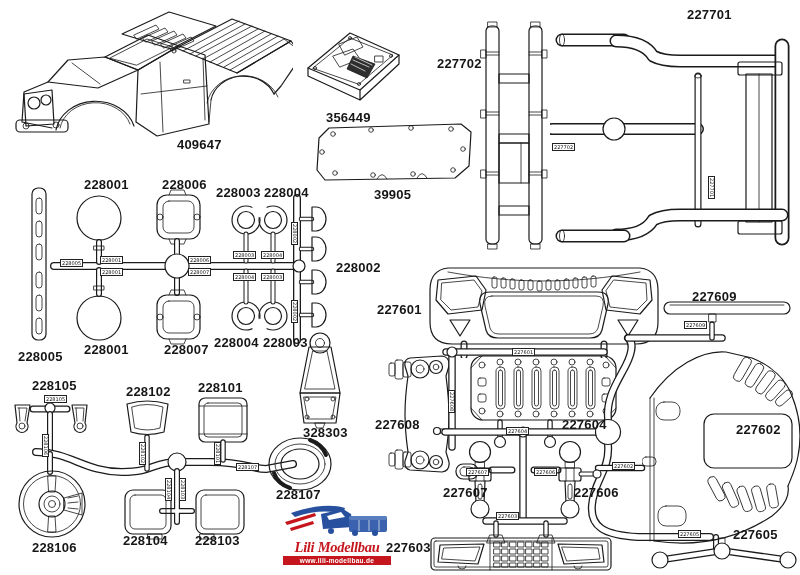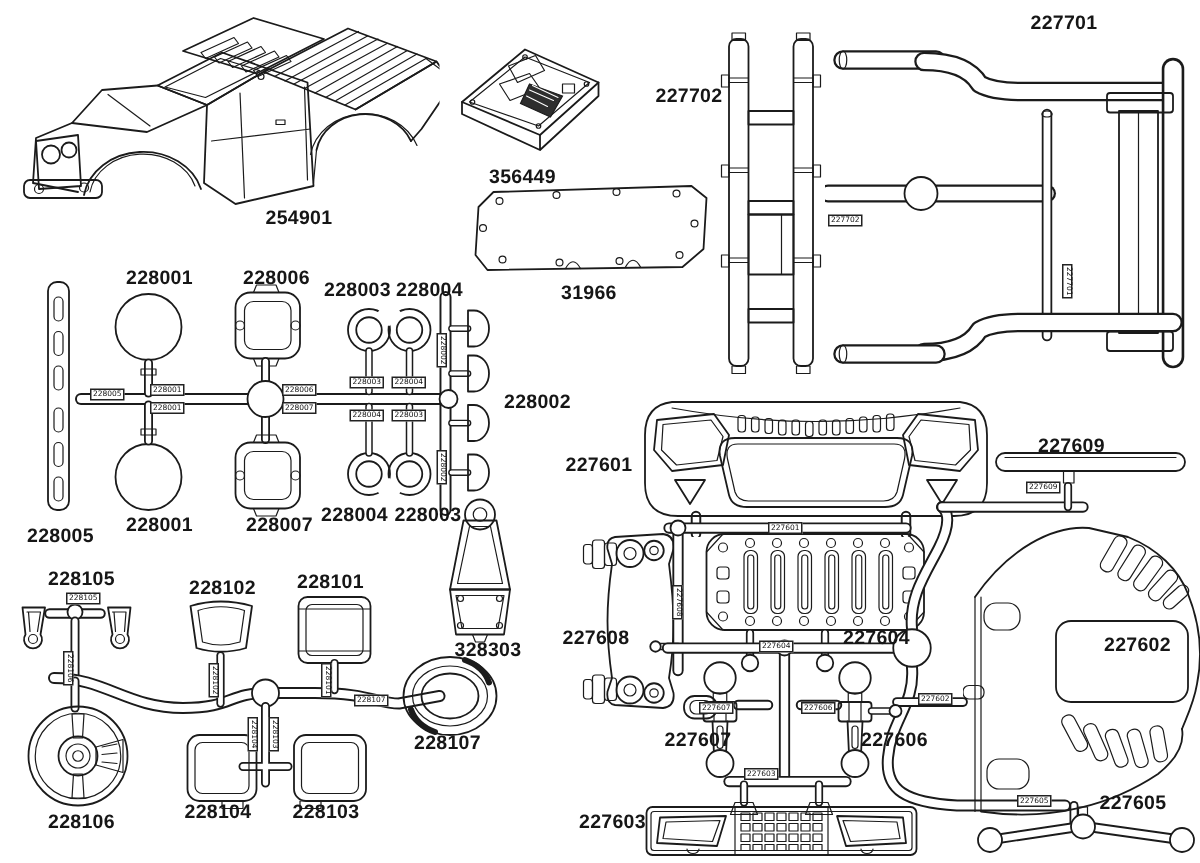--- a/index.html
+++ b/index.html
@@ -521,24 +521,41 @@
 
   <svg class="part" style="left:648px;top:534px" width="152" height="40" viewBox="0 0 152 40">
     <path class="to" stroke-width="7" d="M12,26 L72,17 M76,17 L140,26"></path>
     <path class="ti" stroke-width="4.4" d="M12,26 L72,17 M76,17 L140,26"></path>
     <rect class="ln thin" x="71" y="4" width="6" height="10"></rect>
     <circle class="ball" cx="12" cy="26" r="8"></circle>
     <circle class="ball" cx="74" cy="17" r="8"></circle>
     <circle class="ball" cx="140" cy="26" r="8"></circle>
   </svg>
 
-
-  <div class="lbl" style="left:177px;top:138px">254901</div>
+  <div id="logo">
+    <svg width="108" height="36" viewBox="0 0 108 36">
+      <path d="M2,20 L32,11 L33,14 L4,23 Z" fill="#c4161c"></path>
+      <path d="M7,26 L30,19 L31,22 L8,29 Z" fill="#c4161c"></path>
+      <path d="M8,11 C30,3 50,2 62,6 L60,12 C46,8 30,9 12,15 Z" fill="#27509e"></path>
+      <path d="M38,12 L60,7 L68,12 L70,25 L40,27 Z" fill="#27509e"></path>
+      <path d="M44,14 L58,10 L62,15 L46,18 Z" fill="#fff"></path>
+      <rect x="66" y="14" width="38" height="16" rx="2" fill="#3a62ae"></rect>
+      <rect x="66" y="14" width="38" height="4" rx="2" fill="#5a7fc0"></rect>
+      <path d="M76,18 V29 M86,18 V29 M96,18 V29" stroke="#ffffff" stroke-width="1.2" opacity=".55" fill="none"></path>
+      <circle cx="48" cy="29" r="3" fill="#27509e"></circle>
+        <circle cx="72" cy="31" r="3" fill="#27509e"></circle>
+      <circle cx="92" cy="31" r="3" fill="#27509e"></circle>
+    </svg>
+    <div id="logo-name" style="color:#c4161c">Lili Modellbau</div>
+    <div id="logo-bar" style="background:#c4161c;color:#ffffff">www.lili-modellbau.de</div>
+  </div>
+
+  <div class="lbl" style="left:177px;top:138px">409647</div>
   <div class="lbl" style="left:326px;top:111px">356449</div>
-  <div class="lbl" style="left:374px;top:188px">31966</div>
+  <div class="lbl" style="left:374px;top:188px">39905</div>
   <div class="lbl" style="left:437px;top:57px">227702</div>
   <div class="lbl" style="left:687px;top:8px">227701</div>
   <div class="lbl" style="left:84px;top:178px">228001</div>
   <div class="lbl" style="left:162px;top:178px">228006</div>
   <div class="lbl" style="left:216px;top:186px">228003</div>
   <div class="lbl" style="left:264px;top:186px">228004</div>
   <div class="lbl" style="left:336px;top:261px">228002</div>
   <div class="lbl" style="left:18px;top:350px">228005</div>
   <div class="lbl" style="left:84px;top:343px">228001</div>
   <div class="lbl" style="left:164px;top:343px">228007</div>

